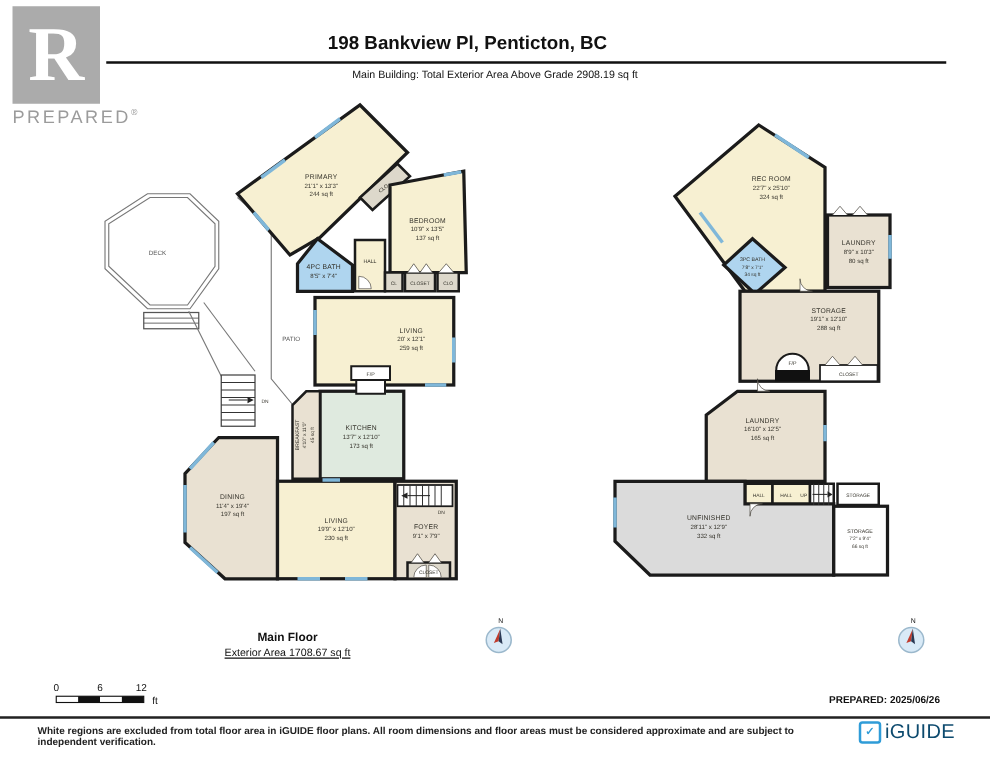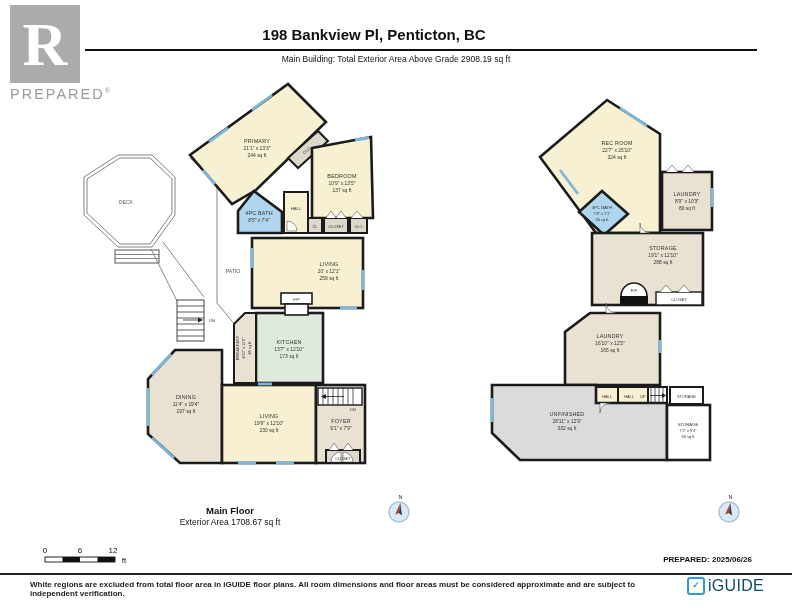--- a/index.html
+++ b/index.html
@@ -25,21 +25,21 @@
   .wall{stroke:#1b1b1b;stroke-width:2.6;stroke-linejoin:miter;}
   .wall-thin{stroke:#1b1b1b;stroke-width:2;stroke-linejoin:miter;}
   .win{stroke:#7FB7D9;stroke-width:2.8;fill:none;}
   .thin{stroke:#777;stroke-width:.9;fill:none;}
   .stair{stroke:#333;stroke-width:.8;fill:none;}
   .door{fill:#fff;stroke:#4a463e;stroke-width:.55;}
   .chev{fill:#fff;stroke:#4a463e;stroke-width:.6;}
   
   .caption{position:absolute;text-align:center;}
   .caption .cap-title{font-size:9.5px;font-weight:bold;}
-  .caption .cap-area{font-size:8.5px;margin-top:1px;}
+  .caption .cap-area{font-size:8.5px;margin-top:1px;text-decoration:underline;}
   .prepared{position:absolute;right:40px;top:555px;font-size:8px;font-weight:600;}
   
   .footer-rule{position:absolute;left:0;top:573px;width:792px;height:2px;background:#222;}
   .disclaimer{position:absolute;left:30px;top:580px;width:620px;font-size:8px;color:#222;font-weight:bold;}
   .iguide{position:absolute;right:28px;top:577px;display:flex;align-items:center;}
   .iguide-box{width:14px;height:14px;border:2px solid #2F9CD8;border-radius:3px;color:#2F9CD8;
               font-size:9px;line-height:13px;text-align:center;font-weight:bold;}
   .iguide-text{font-size:16px;color:#0c4a6e;margin-left:3px;letter-spacing:.3px;}
 </style>
 </head>

